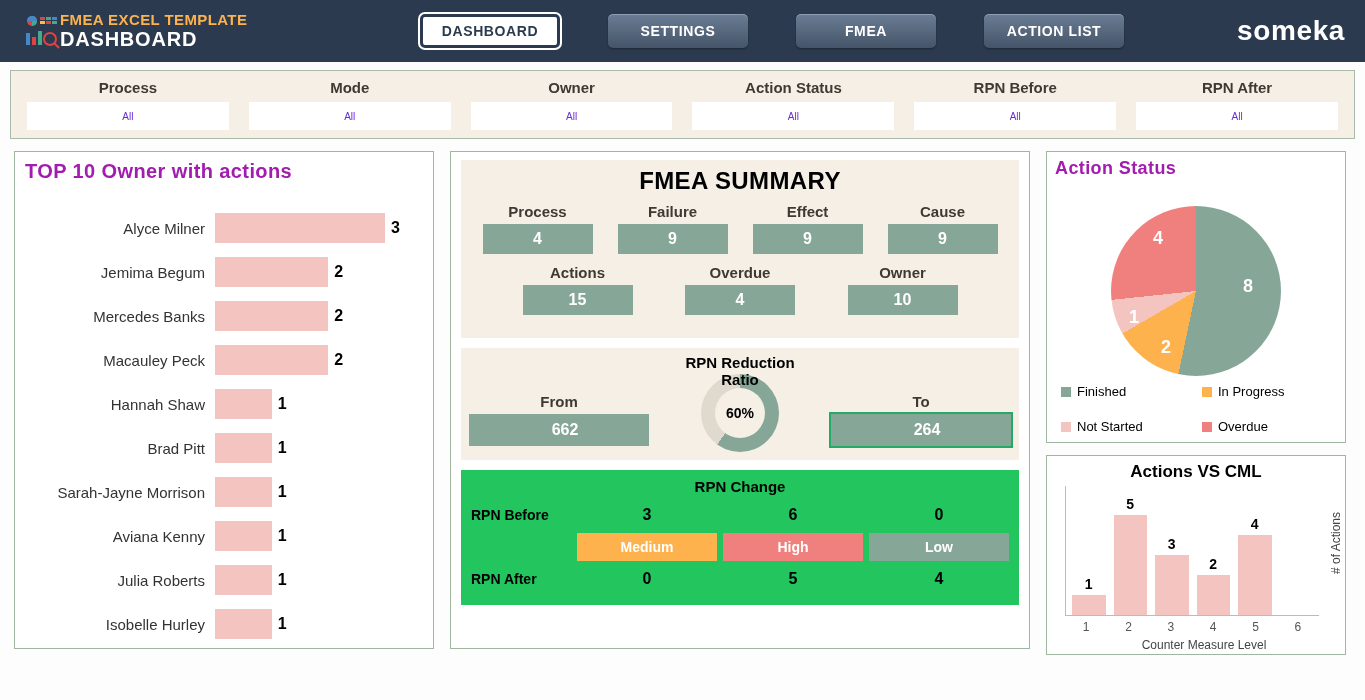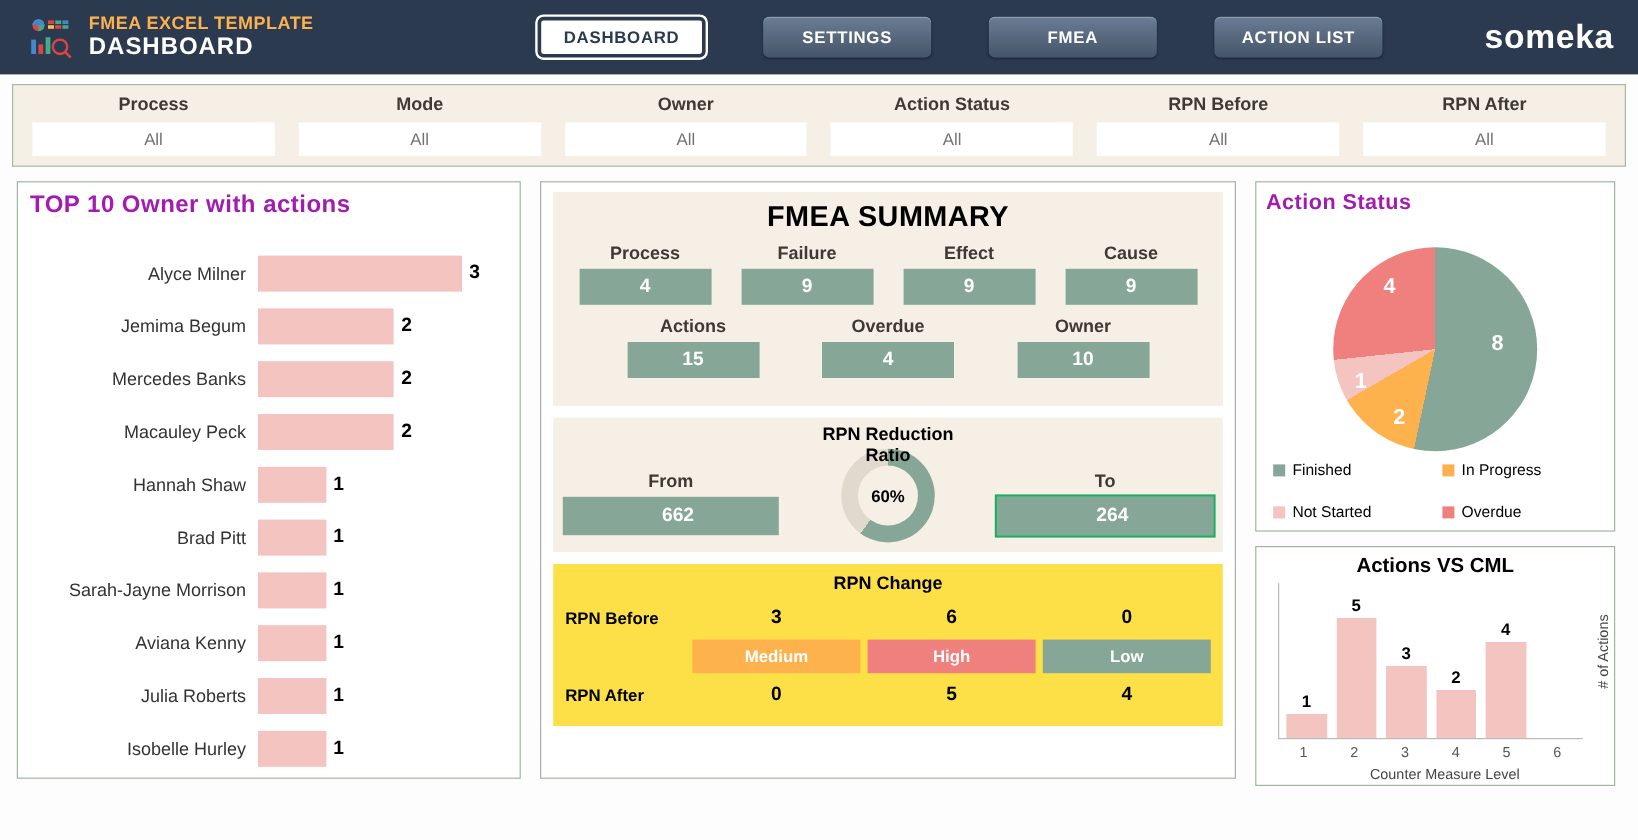--- a/index.html
+++ b/index.html
@@ -1,36 +1,36 @@
 <!DOCTYPE html>
 <html><head>
 <meta charset="utf-8">
 <style>
 * { margin:0; padding:0; box-sizing:border-box; font-family:"Century Gothic","Segoe UI",Arial,sans-serif; }
 body { background:#fdfdfd; width:1365px; height:700px; overflow:hidden; }
 
 
-.header { height:62px; background:#2b3a4e; display:flex; align-items:center; padding:0 20px; gap:14px; }
+.header { height:62px; background:#2b3a4e; display:flex; align-items:center; padding:0 20px; }
 .app-icon { width:40px; height:40px; position:relative; }
 .app-icon svg { width:100%; height:100%; }
 .titles { flex:0 0 300px; }
 .title1 { color:#fdb24e; font-size:15px; font-weight:bold; letter-spacing:.4px; }
 .title2 { color:#fff; font-size:20px; font-weight:bold; letter-spacing:.8px; }
 .nav { margin-left:60px; display:flex; gap:48px; }
 .nav-btn { width:140px; height:34px; border:none; border-radius:5px; background:linear-gradient(#6a7d94,#455468); color:#fff; font-size:14px; font-weight:bold; letter-spacing:.6px; cursor:pointer; box-shadow:inset 0 1px 0 rgba(255,255,255,.25),0 1px 2px rgba(0,0,0,.35); }
 .nav-btn.active { background:#fff; color:#2b3a4e; border:3px solid #2b3a4e; box-shadow:0 0 0 2px #fff; }
 .spacer { flex:1; }
 .brand { color:#fff; font-size:28px; font-weight:600; letter-spacing:.6px; }
 
 
 .filters { margin:8px 10px 0; border:1px solid #aabaa9; background:#f5efe6; display:flex; padding:8px 6px; gap:0; }
 .f-cell { flex:1; display:flex; flex-direction:column; align-items:center; gap:6px; padding:0 10px; }
 .f-cell + .f-cell { border-left:0 solid transparent; }
 .f-label { color:#3e3a33; font-weight:600; font-size:15px; }
-.f-val { width:100%; height:28px; background:#fff; display:flex; align-items:center; justify-content:center; color:#737373; font-size:14px; cursor:pointer; }
+.f-val { width:100%; height:28px; background:#fff; display:flex; align-items:center; justify-content:center; color:#6d28d9; font-size:10px; cursor:pointer; }
 
 
 .grid { display:grid; grid-template-columns:420px 580px 300px; gap:16px; padding:12px 14px 10px; }
 
 .card { border:1.5px solid #9fb6a1; background:#fff; padding:8px 10px 10px; }
 .card-title { text-align:left; font-weight:800; font-size:20px; color:#a21caf; letter-spacing:.4px; margin-bottom:23px; }
 
 
 .owners { height:498px; }
 .o-row { display:flex; align-items:center; gap:10px; height:44px; }
@@ -50,21 +50,21 @@
 
 .rpn-pane { background:#f5efe6; padding:8px; display:flex; align-items:center; gap:12px; justify-content:space-between; }
 .rpn-pane .kpi-lab { margin-bottom:4px;margin-top:31px; }
 .rpn-block { width:180px; }
 .rpn-block .kpi-val { height:32px;padding-left:12px; }
 .rpn-title { position:absolute; width:100%; text-align:center; font-weight:700; font-size:15px; top:-2px; }
 .rpn-mid { position:relative; width:150px; display:flex; flex-direction:column; align-items:center; }
 .donut { width:78px; height:78px; border-radius:50%; background:conic-gradient(#86a797 0 216deg,#dfd9ce 216deg 360deg); display:flex; align-items:center; justify-content:center; margin-top:18px; }
 .donut-hole { width:50px; height:50px; border-radius:50%; background:#f5efe6; display:flex; align-items:center; justify-content:center; font-weight:700; font-size:14px; }
 
-.change-pane { background:#fde047; padding:8px 10px; }
+.change-pane { background:#22c55e; padding:8px 10px; }
 .cp-title { text-align:center; font-weight:700; font-size:15px; margin-bottom:6px; }
 .cp-row { display:grid; grid-template-columns:100px 1fr 1fr 1fr; align-items:center; gap:6px; height:28px; margin-bottom:4px; }
 .cp-lab { font-weight:700; font-size:14px; }
 .cp-v { text-align:center; font-weight:700; font-size:16px; }
 .chip { color:#fff; font-weight:700; text-align:center; font-size:14px; display:flex; align-items:center; justify-content:center; height:28px; }
 .chip.high { background:#f0807d; }
 .chip.med  { background:#fdb24e; }
 .chip.low  { background:#86a797; }
 
 

